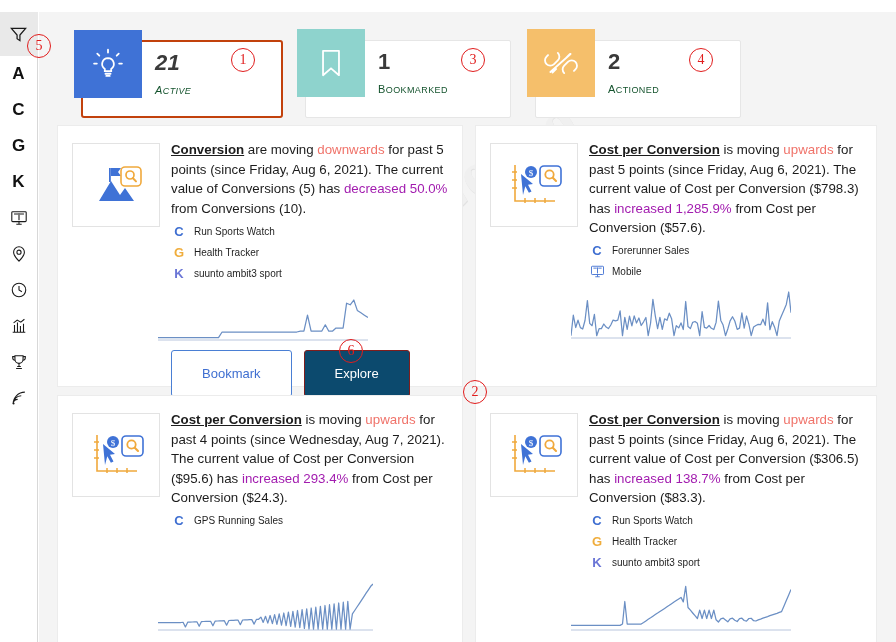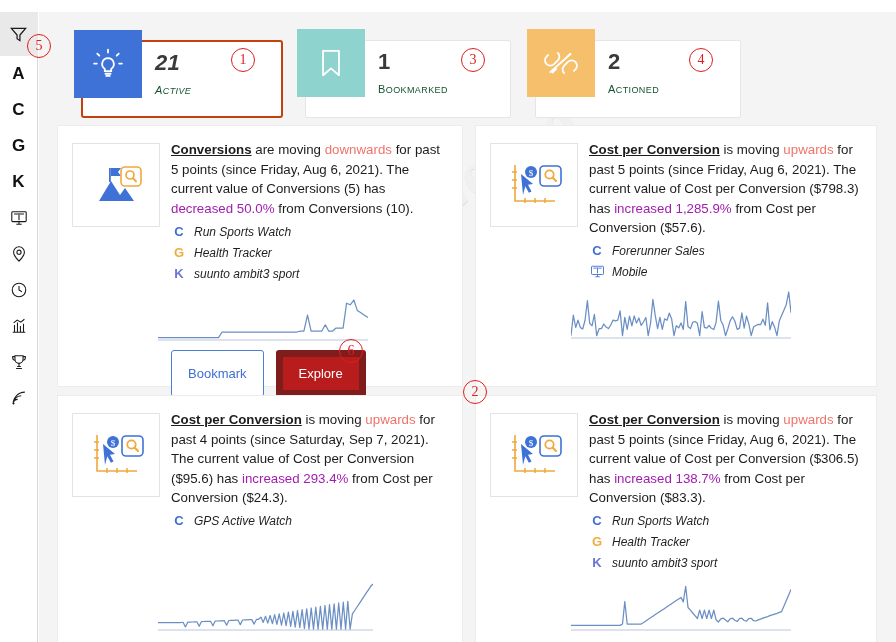--- a/index.html
+++ b/index.html
@@ -92,33 +92,33 @@
   .tags{ position:absolute; left:113px; }
   .tag{ display:flex; align-items:center; height:19px; margin-bottom:2px; }
   .tag-mark{
     width:16px; text-align:center; font-weight:bold; font-size:13px;
     margin-right:7px; flex:none;
   }
   .tag-mark.c{ color:#3f6fd1; }
   .tag-mark.g{ color:#f0ad3c; }
   .tag-mark.k{ color:#6b76d6; }
   .tag-mark svg{ display:block; margin:0 auto; }
-  .tag-label{ font-size:12px; color:#1f1f1f;font-style:italic; }
+  .tag-label{ font-size:10px; color:#1f1f1f; }
 
   .spark{ position:absolute; }
   .spark svg{ display:block; }
 
   .actions{ position:absolute; display:flex; gap:12px; }
   .btn{
-    height:47px; min-width:78px; padding:0 16px;
+    height:47px; min-width:78px; padding:0 30px;
     border-radius:3px; font-size:13px; cursor:pointer;
     display:flex; align-items:center; justify-content:center;
   }
   .btn-outline{ background:#fff; border:1px solid #4a7fd4; color:#3f6fd1; }
-  .btn-solid{ background:#b91c1c; border:7px solid #7f1d1d; color:#fff; }
+  .btn-solid{ background:#0c4a6e; border:1px solid #7f1d1d; color:#fff; }
 
   
   .watermark{
     position:absolute; left:300px; top:205px;
     font-size:62px; color:#f0f0f0; font-weight:600;
     transform:rotate(-32deg); transform-origin:left top;
     letter-spacing:1px; pointer-events:none;
     font-family:"Liberation Serif", serif;
     text-shadow:0 1px 0 #e2e2e2;
   }
@@ -264,21 +264,21 @@
        <div class="thumb">
               <svg width="62" height="52" viewBox="0 0 62 52">
         <path d="M14 42 26 22l9 14 5-7 9 13z" fill="#3f72d6"></path>
         <path d="M24 9h1.8v14H24z" fill="#3f72d6"></path>
         <path d="M26 9h10l-3 4 3 4H26z" fill="#3f72d6"></path>
         <rect x="36" y="8" width="20" height="19" rx="4" fill="#fff" stroke="#f0a93c" stroke-width="1.6"></rect>
         <circle cx="45" cy="16" r="4" fill="none" stroke="#f0a93c" stroke-width="1.7"></circle>
         <path d="M48 19.3 51 22.4" stroke="#f0a93c" stroke-width="2" stroke-linecap="round"></path>
               </svg>
             </div>
-       <div class="ins-text" style="top:14px"><span class="metric">Conversions</span><span> are moving </span><span class="dir">downwards</span><span> for past 5 points (since Friday, Aug 6, 2021). The current value of Conversions (5) has </span><span class="chg">decreased 50.0%</span><span> from Conversions (10).</span></div>
+       <div class="ins-text" style="top:14px"><span class="metric">Conversion</span><span> are moving </span><span class="dir">downwards</span><span> for past 5 points (since Friday, Aug 6, 2021). The current value of Conversions (5) has </span><span class="chg">decreased 50.0%</span><span> from Conversions (10).</span></div>
        <div class="tags" style="top:96px">
               <div class="tag">
                 <span class="tag-mark c">C</span>
                 <span class="tag-label">Run Sports Watch</span>
               </div>
               <div class="tag">
                 <span class="tag-mark g">G</span>
                 <span class="tag-label">Health Tracker</span>
               </div>
               <div class="tag">
@@ -344,25 +344,25 @@
         <path d="M12 6v36h40" fill="none" stroke="#f0a93c" stroke-width="1.6"></path>
         <path d="M9 13h5M9 21h5M9 29h5M22 39v5M32 39v5M42 39v5" stroke="#f0a93c" stroke-width="1.5"></path>
         <path d="M20 36 18 15l12 10-5 .8 3.5 6.6-2.6 1.4-3.6-6.6z" fill="#3f72d6"></path>
         <circle cx="28" cy="13" r="6" fill="#3f72d6"></circle>
         <text x="28" y="17" text-anchor="middle" font-size="9" fill="#fff" font-family="Liberation Serif, serif">$</text>
         <rect x="37" y="7" width="21" height="20" rx="4" fill="#fff" stroke="#3f72d6" stroke-width="1.6"></rect>
         <circle cx="46.5" cy="15.5" r="4.2" fill="none" stroke="#f0a93c" stroke-width="1.8"></circle>
         <path d="M49.8 18.8 53 22" stroke="#f0a93c" stroke-width="2.1" stroke-linecap="round"></path>
               </svg>
             </div>
-       <div class="ins-text" style="top:14px"><span class="metric">Cost per Conversion</span><span> is moving </span><span class="dir">upwards</span><span> for past 4 points (since Saturday, Sep 7, 2021). The current value of Cost per Conversion ($95.6) has </span><span class="chg">increased 293.4%</span><span> from Cost per Conversion ($24.3).</span></div>
+       <div class="ins-text" style="top:14px"><span class="metric">Cost per Conversion</span><span> is moving </span><span class="dir">upwards</span><span> for past 4 points (since Wednesday, Aug 7, 2021). The current value of Cost per Conversion ($95.6) has </span><span class="chg">increased 293.4%</span><span> from Cost per Conversion ($24.3).</span></div>
        <div class="tags" style="top:115px">
               <div class="tag">
                 <span class="tag-mark c">C</span>
-                <span class="tag-label">GPS Active Watch</span>
+                <span class="tag-label">GPS Running Sales</span>
               </div>
             </div>
        <div class="spark" style="left:100px; top:182px">
               <svg width="215" height="58" viewBox="0 0 215 58">
     <line x1="0" y1="52" x2="215" y2="52" stroke="#b9c6dd" stroke-width="1"></line>
     <path d="M0.0 44.6 L2.3 44.6 L4.6 44.6 L6.9 44.6 L9.1 44.6 L11.4 44.6 L13.7 44.6 L16.0 44.6 L18.3 44.6 L20.6 44.5 L22.9 44.5 L25.2 44.4 L27.4 48.9 L29.7 44.2 L32.0 44.1 L34.3 44.0 L36.6 43.9 L38.9 43.8 L41.2 48.3 L43.5 43.6 L45.7 43.5 L48.0 43.4 L50.3 43.4 L52.6 43.3 L54.9 47.8 L57.2 43.1 L59.5 43.0 L61.8 42.9 L64.0 42.8 L66.3 42.7 L68.6 47.2 L70.9 42.5 L73.2 42.4 L75.5 42.3 L77.8 42.2 L80.1 42.2 L82.3 46.7 L84.6 42.0 L86.9 41.9 L89.2 41.8 L91.5 41.7 L93.8 41.6 L96.1 46.1 L98.4 41.4 L100.6 41.3 L102.9 39.1 L105.2 44.4 L107.5 38.3 L109.8 45.1 L112.1 37.5 L114.4 45.7 L116.6 36.6 L118.9 46.4 L121.2 35.8 L123.5 47.1 L125.8 35.0 L128.1 47.7 L130.4 34.2 L132.7 48.4 L134.9 33.3 L137.2 49.1 L139.5 32.5 L141.8 49.7 L144.1 31.7 L146.4 50.4 L148.7 30.8 L151.0 51.0 L153.2 30.0 L155.5 51.1 L157.8 29.2 L160.1 51.1 L162.4 28.4 L164.7 51.1 L167.0 27.5 L169.3 51.1 L171.5 26.7 L173.8 51.1 L176.1 25.9 L178.4 51.1 L180.7 25.0 L183.0 51.1 L185.3 24.2 L187.6 51.1 L189.8 23.4 L192.1 51.1 L194.4 35.9 L196.7 32.5 L199.0 29.0 L201.3 25.6 L203.6 22.1 L205.9 18.6 L208.1 15.2 L210.4 11.8 L212.7 8.3 L215.0 6.0 " fill="none" stroke="#6b8fc4" stroke-width="1.25" stroke-linejoin="round"></path>
   </svg>
             </div>
 
      </div>

